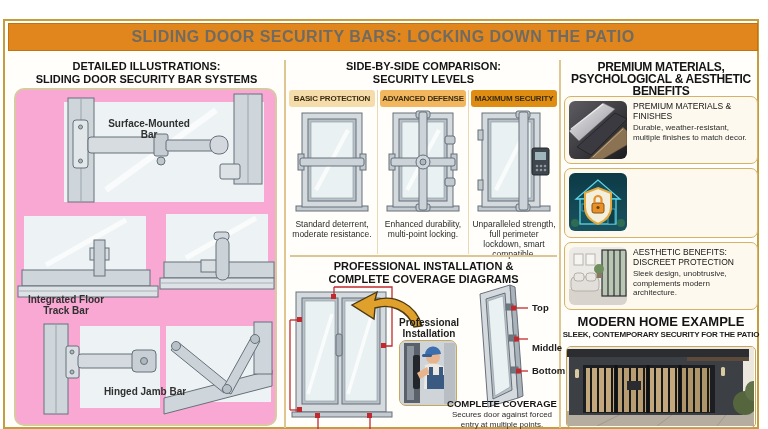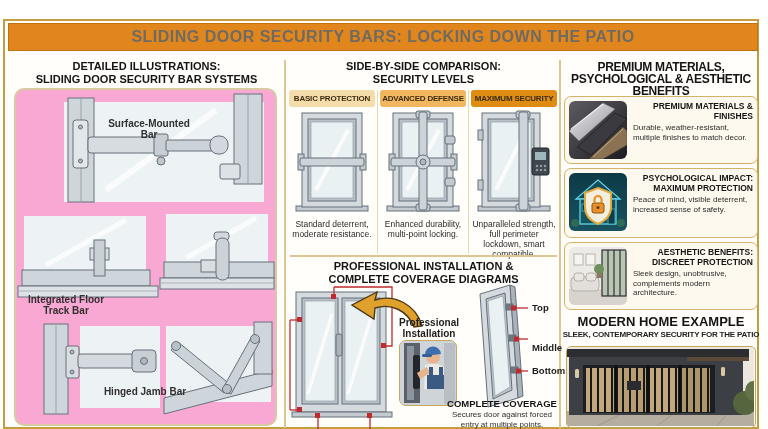--- a/index.html
+++ b/index.html
@@ -27,21 +27,21 @@
   .install-title{top:204px;}
   .prof-label{position:absolute;left:105px;top:262px;width:72px;text-align:center;font-weight:700;font-size:10px;line-height:10.5px;color:#1d1d1d;}
   .installer-photo{position:absolute;left:111px;top:284px;width:58px;height:66px;border:1.5px solid #c9a75a;border-radius:7px;overflow:hidden;background:#cdd2d6;box-sizing:border-box;}
   .pt-label{position:absolute;font-weight:700;font-size:9.5px;color:#1d1d1d;}
   .coverage{position:absolute;left:158px;top:342px;width:112px;text-align:center;}
   .coverage-title{font-weight:700;font-size:9.5px;color:#141414;}
   .coverage-desc{font-size:8px;line-height:9.5px;color:#2b2b2b;margin-top:1px;}
   .benefit-card{position:absolute;left:2px;width:194px;border:1.5px solid #d5b266;border-radius:7px;background:#fdf9ee;box-sizing:border-box;padding:4px;display:flex;gap:6px;}
   .benefit-img{width:58px;height:58px;border-radius:6px;overflow:hidden;flex:0 0 58px;}
   .benefit-text{flex:1;padding-top:1px;}
-  .benefit-title{font-weight:700;font-size:8.5px;line-height:9.5px;color:#141414;text-align:right;}
+  .benefit-title{font-weight:400;font-size:8.5px;line-height:9.5px;color:#141414;}
   .benefit-desc{font-size:8px;line-height:9.5px;color:#2b2b2b;margin-top:2px;}
   .mh-title{position:absolute;left:0;right:0;top:258px;text-align:center;font-weight:700;font-size:13px;color:#141414;}
   .mh-sub{position:absolute;left:0;right:0;top:274px;text-align:center;font-weight:700;font-size:8px;letter-spacing:-.2px;color:#1d1d1d;}
   .mh-photo{position:absolute;left:4px;top:290px;width:190px;height:82px;border:1.5px solid #c9a75a;border-radius:5px;overflow:hidden;box-sizing:border-box;}
   svg{display:block;}
 </style>
 </head>
 <body>
 
 <div class="canvas">
@@ -340,24 +340,20 @@
           <rect x="11" y="26" width="36" height="25" fill="#155360" stroke="#5fd4e4" stroke-width="1.3"></rect>
           <rect x="39" y="36" width="7" height="15" fill="#0e3e4a" stroke="#4fb8c8" stroke-width=".8"></rect>
           <rect x="13" y="31" width="6" height="7" fill="#0e3e4a" stroke="#4fb8c8" stroke-width=".8"></rect>
           <path d="M29,15 L42,20 V34 C42,43 36,48 29,51 C22,48 16,43 16,34 V20 Z" fill="#f3efdf" stroke="#e2a93f" stroke-width="2"></path>
           <rect x="23" y="30" width="12" height="10" rx="2" fill="#e8912b" stroke="#8a5210" stroke-width="1"></rect>
           <path d="M25.5,30 v-3.5 a3.5,3.5 0 0 1 7,0 v3.5" fill="none" stroke="#e8912b" stroke-width="2.2"></path>
           <circle cx="29" cy="34.5" r="1.6" fill="#6b3c0a"></circle>
           <circle cx="6" cy="50" r="4" fill="#2e6b52"></circle>
           <circle cx="52" cy="50" r="4" fill="#2e6b52"></circle>
         </svg>
-      </div>
-      <div class="benefit-text">
-        <div class="benefit-title">PSYCHOLOGICAL IMPACT: MAXIMUM PROTECTION</div>
-        <div class="benefit-desc">Peace of mind, visible deterrent, increased sense of safety.</div>
       </div>
     </div>
 
     <div class="benefit-card" style="top:186px;height:68px;">
       <div class="benefit-img">
         <svg width="58" height="58" viewBox="0 0 58 58">
           <rect width="58" height="58" fill="#eceae6"></rect>
           <rect x="0" y="42" width="58" height="16" fill="#d8d4cd"></rect>
           <rect x="33" y="3" width="24" height="46" fill="#b9c6b4" stroke="#2e2e30" stroke-width="1.2"></rect>
           <line x1="39" y1="3" x2="39" y2="49" stroke="#2e2e30" stroke-width="1.2"></line>

